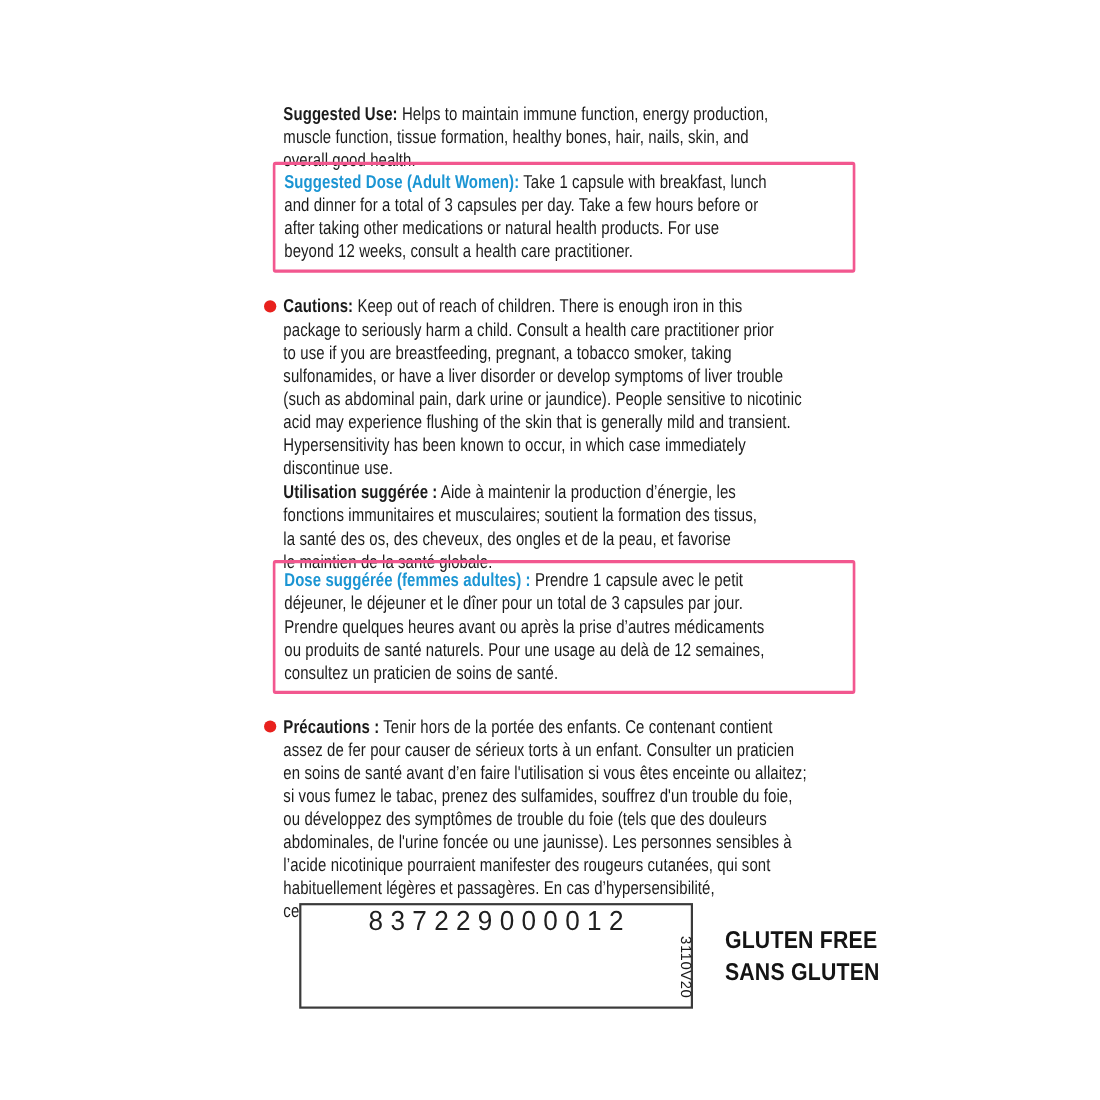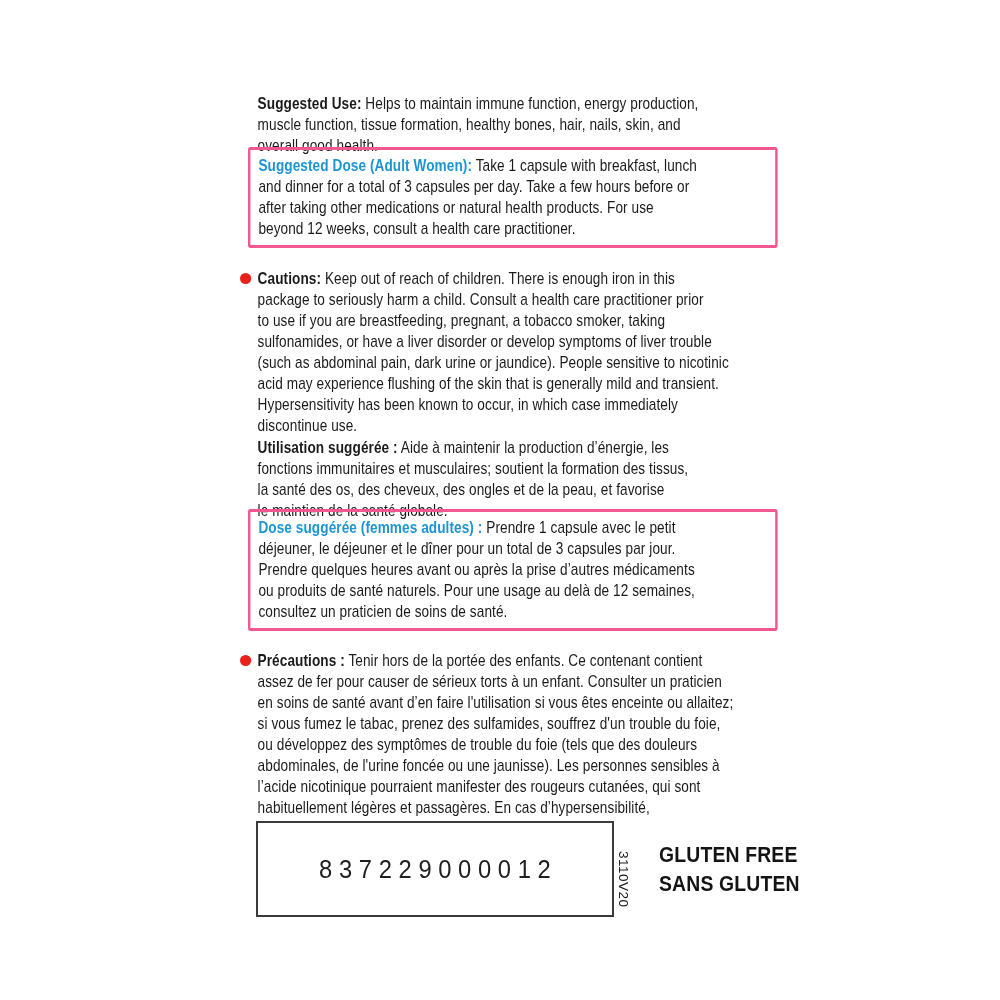--- a/index.html
+++ b/index.html
@@ -63,28 +63,28 @@
   }
   #suggested-use   { top: 76px; }
   #suggested-dose  { top: 147px; }
   #cautions        { top: 251px; }
   #utilisation     { top: 420px; }
   #dose-suggeree   { top: 509px; }
   #precautions     { top: 633px; }
 
   .upc-box {
     position: absolute;
-    left: 256px;
+    left: 272px;
     top: 821px;
     width: 354px;
     height: 92px;
     border: 2px solid #3a3a3a;
     background: #ffffff;
     display: flex;
-    align-items: center;
+    align-items: flex-start;
     justify-content: center;
   }
   .upc-number {
     font-size: 25px;
     letter-spacing: 7px;
     padding-left: 7px; 
     color: #202020;
     transform: scaleX(0.95);
   }
   .lot-code {

